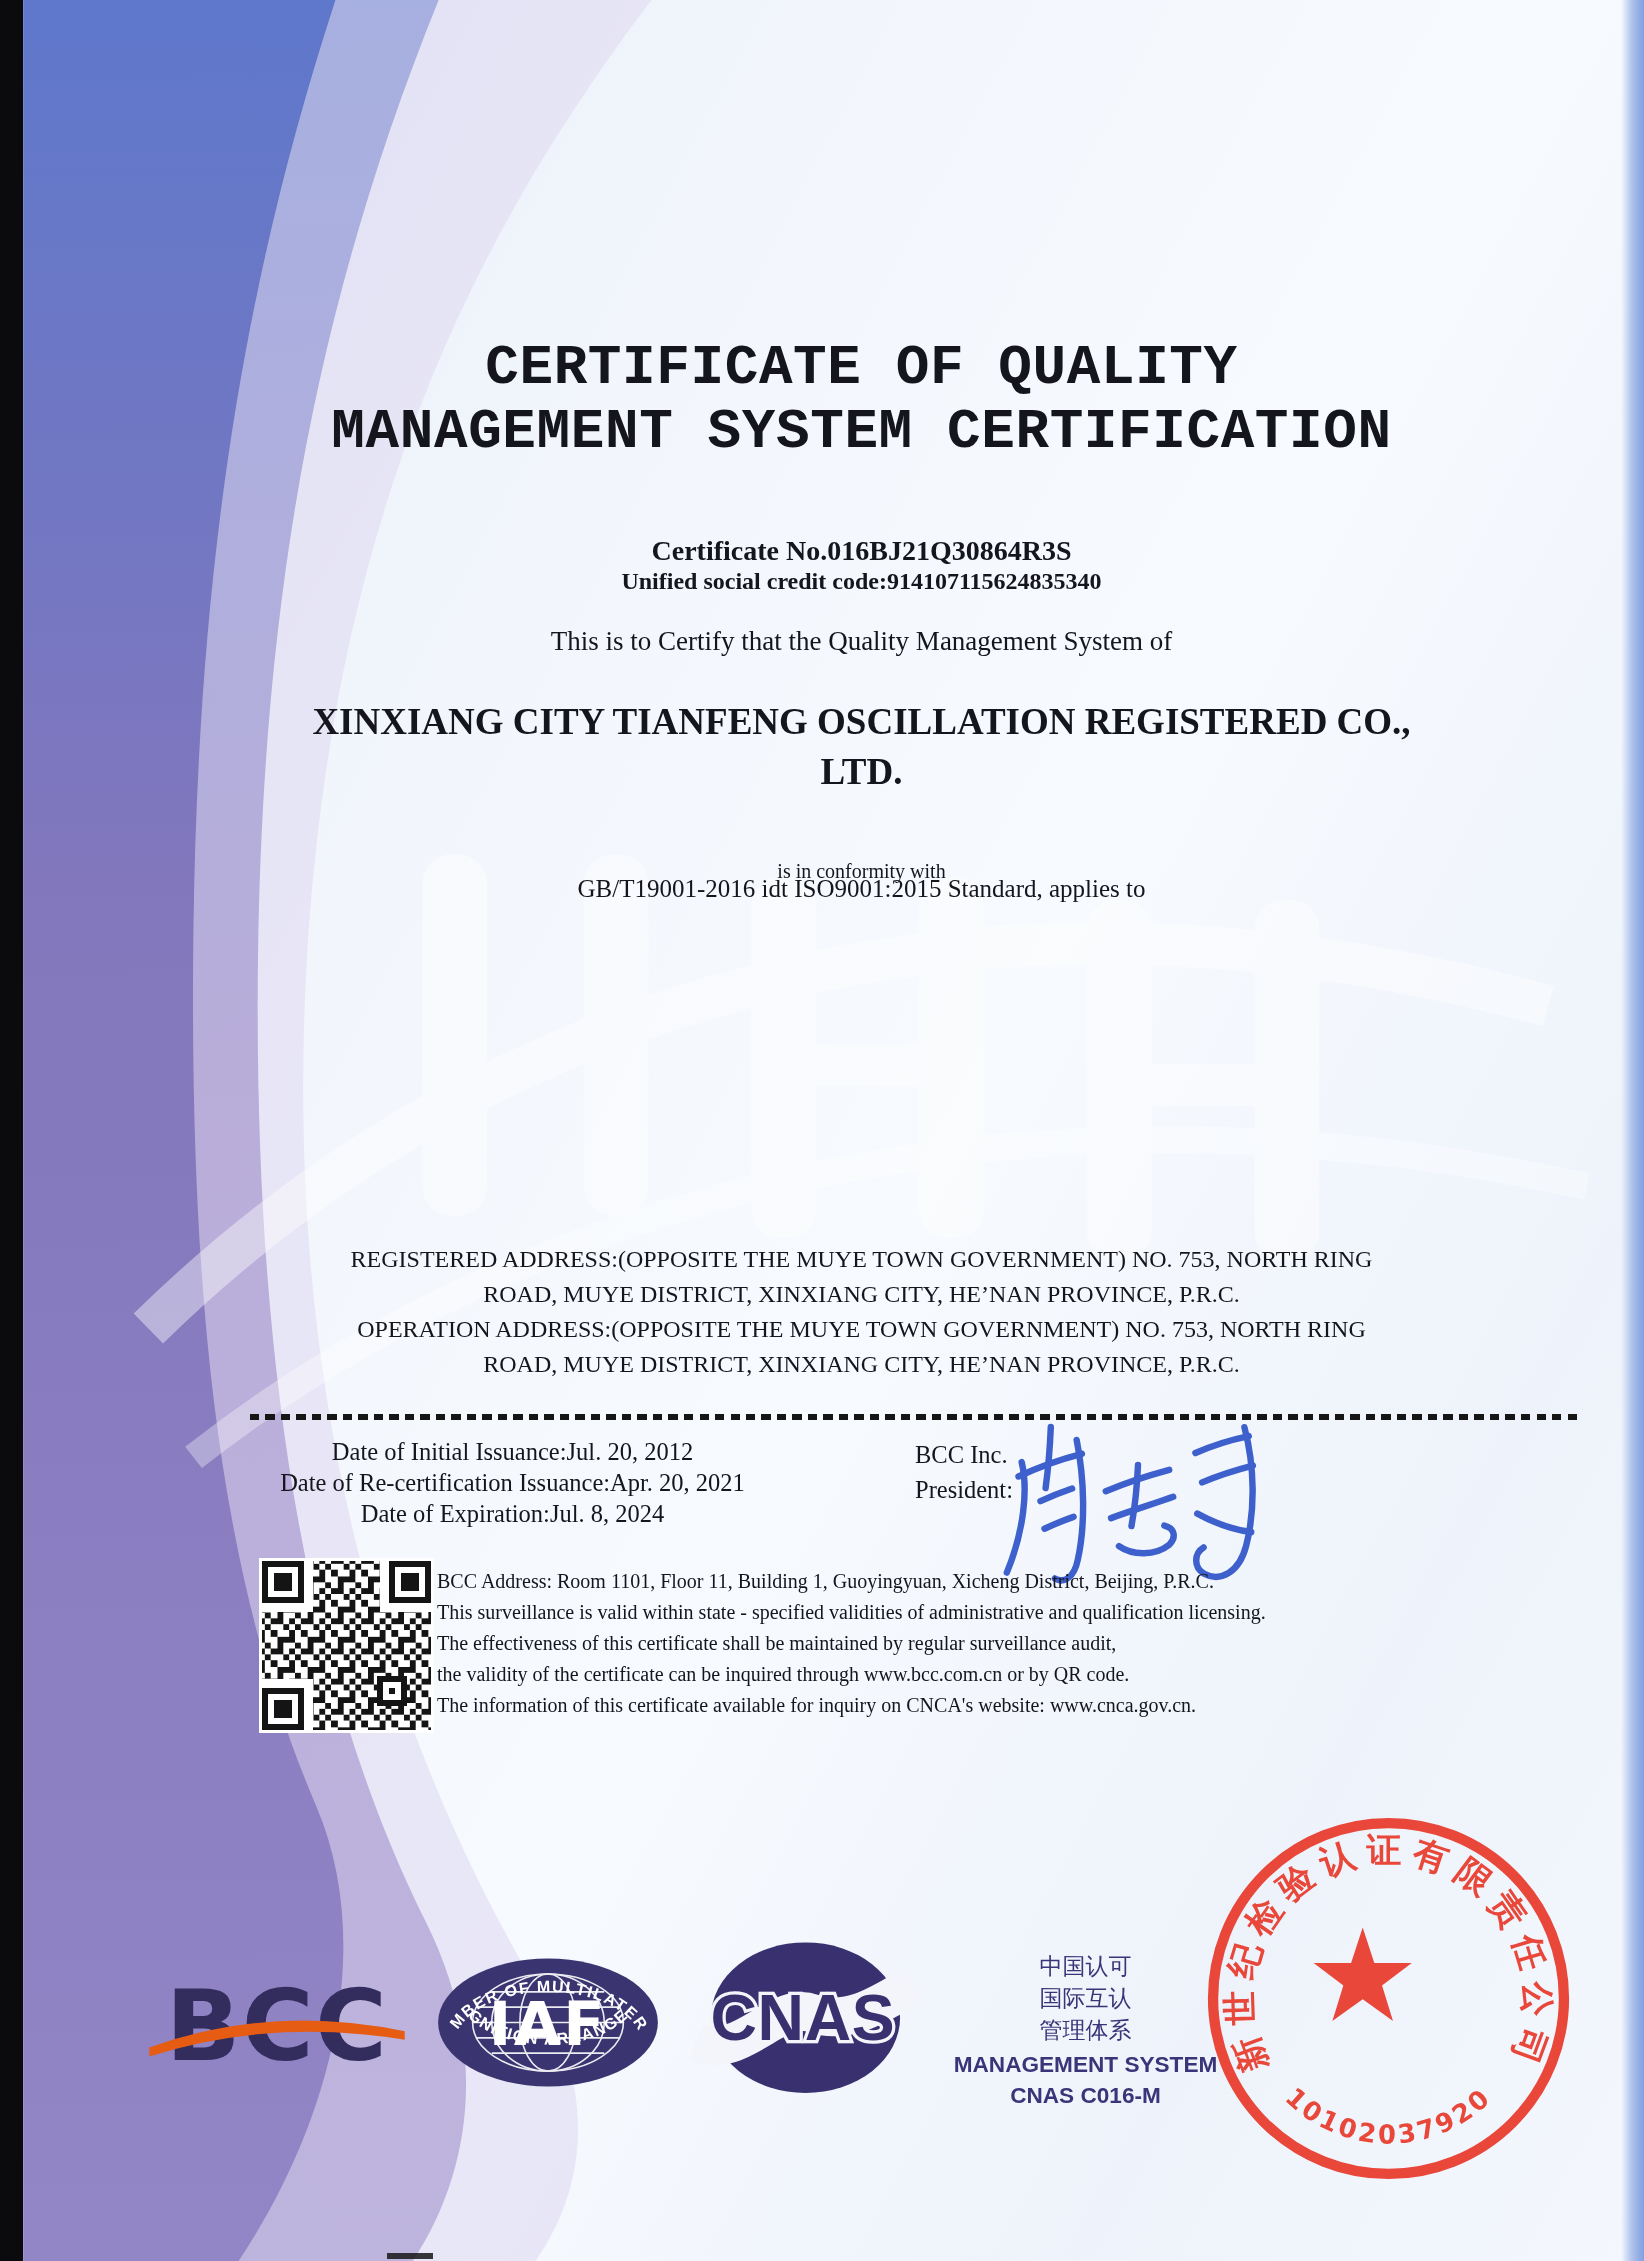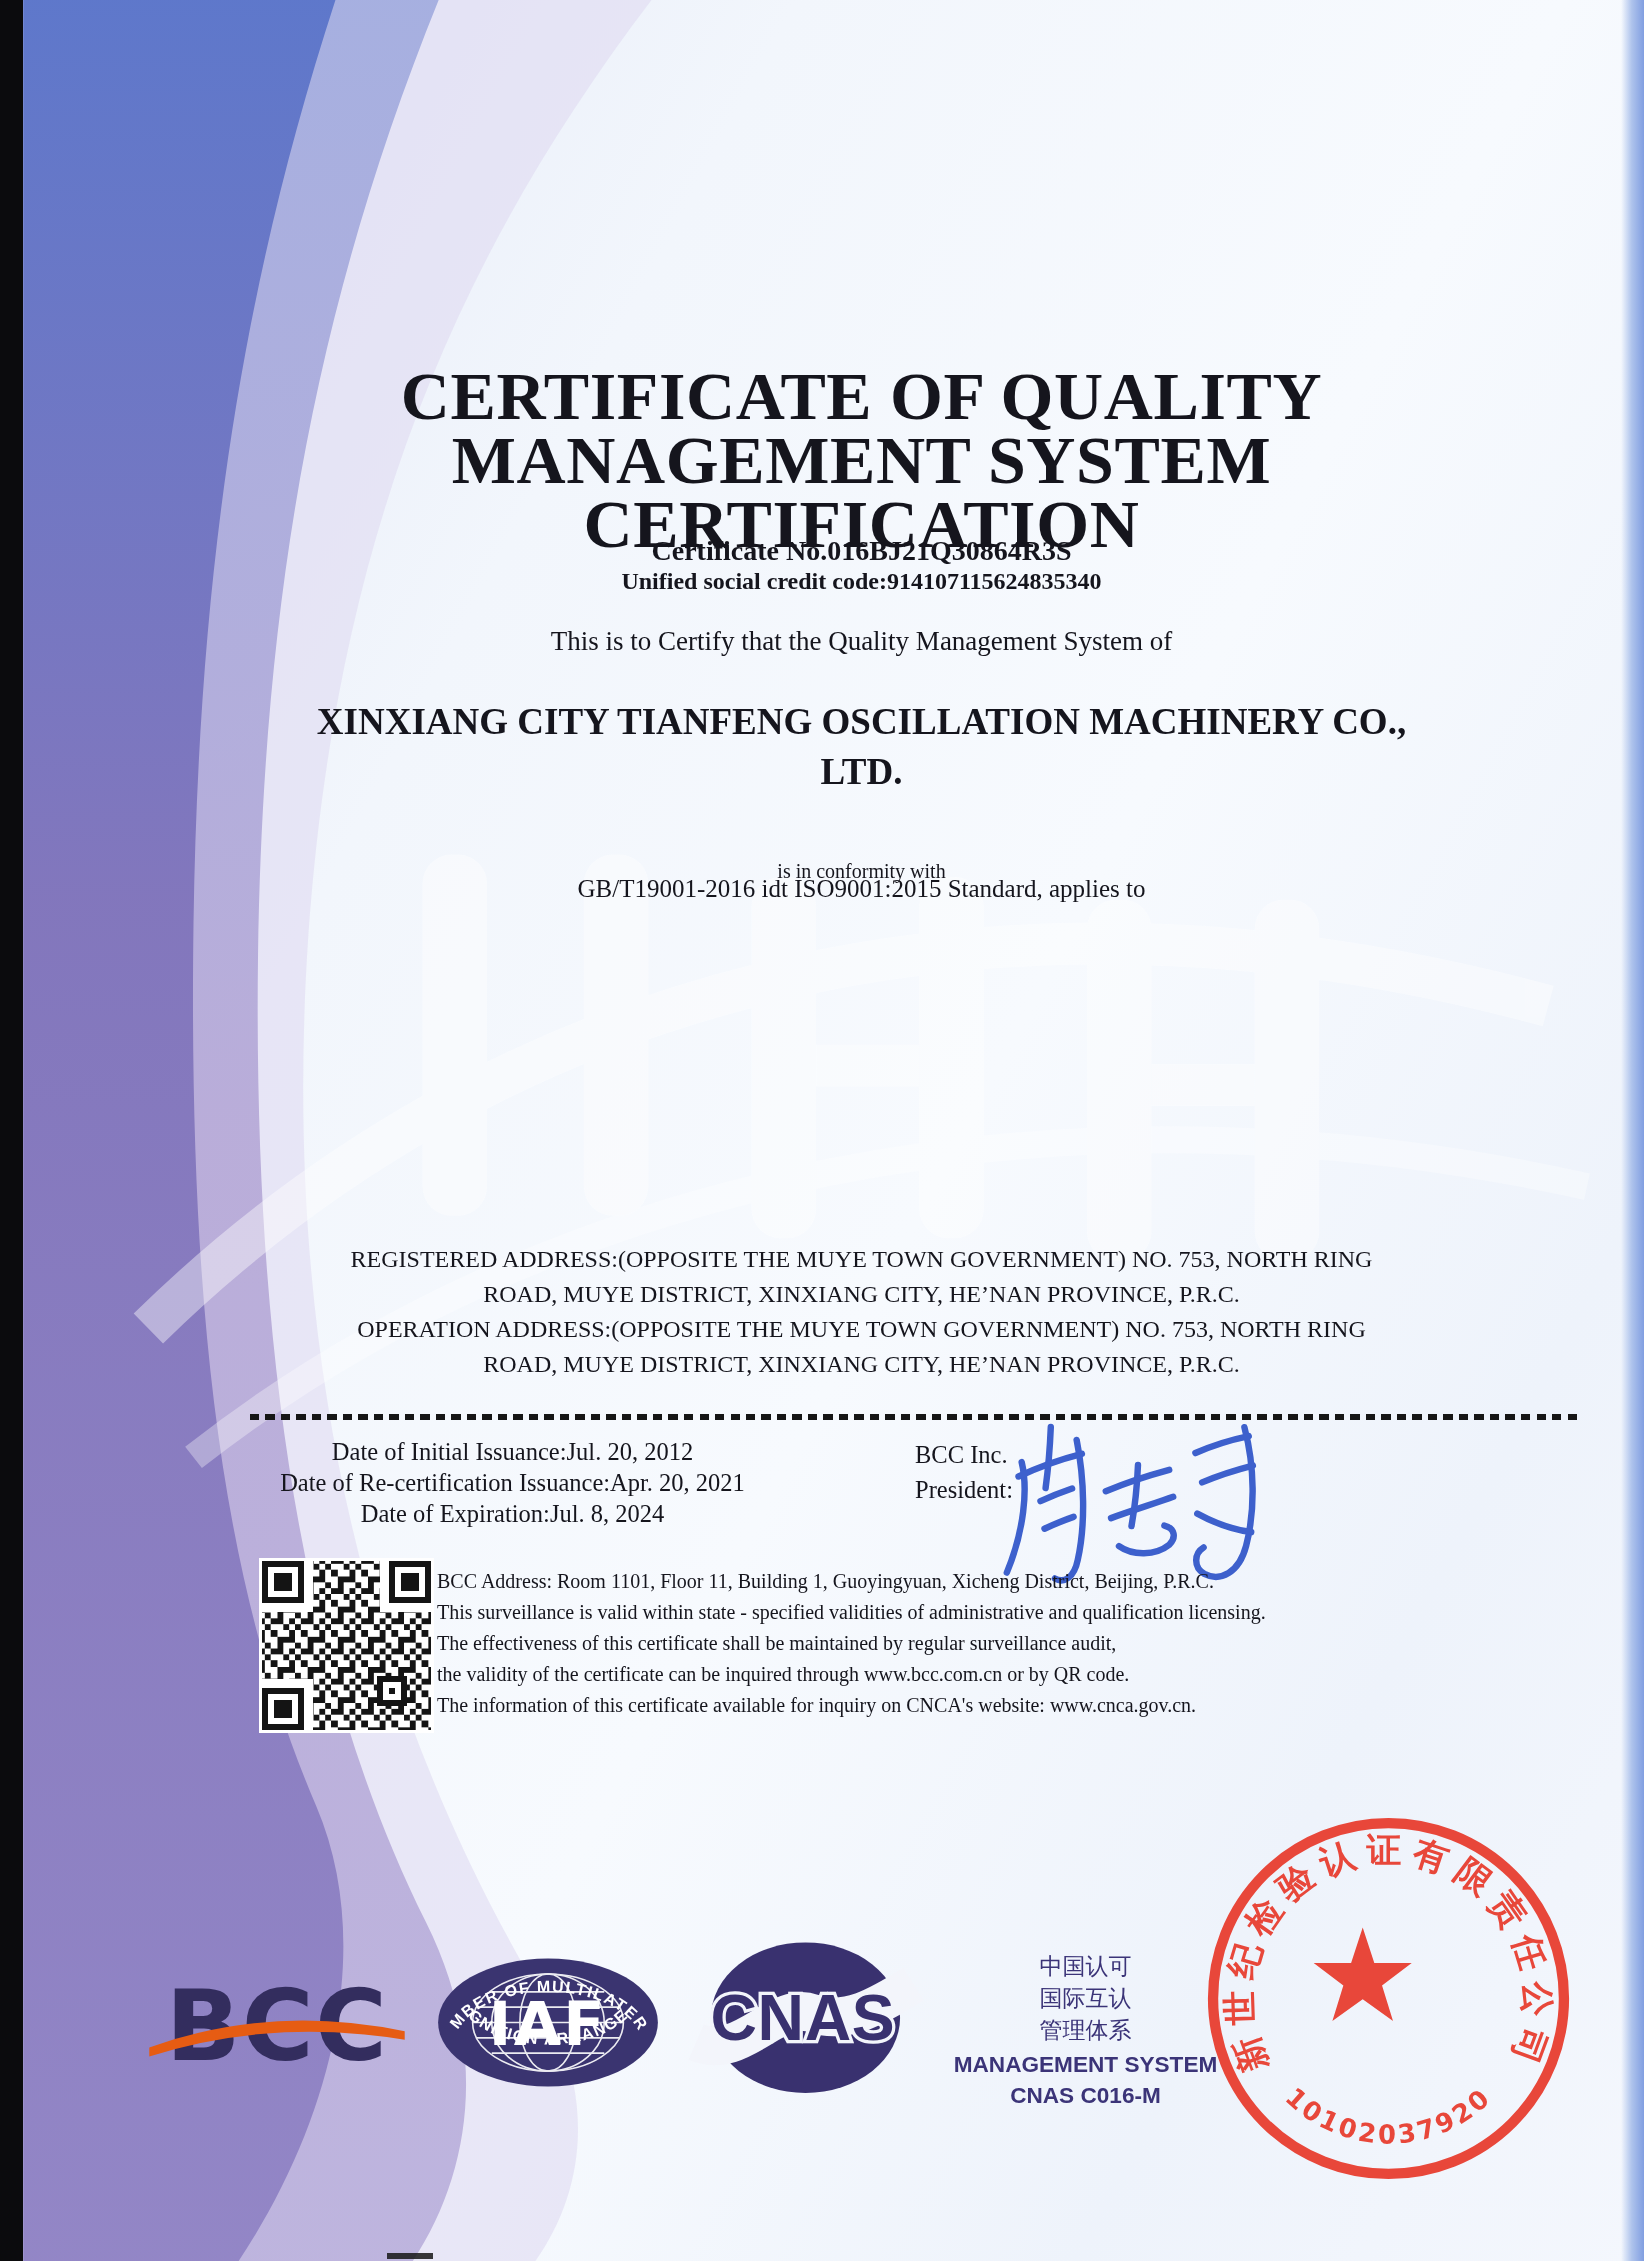--- a/index.html
+++ b/index.html
@@ -12,21 +12,21 @@
   svg{display:block;}
   
   .edge-left{left:0;top:0;width:23px;height:2261px;background:#0b0b0d;}
   .edge-right{right:0;top:0;width:24.5px;height:2261px;
     background:linear-gradient(90deg,rgba(240,244,251,0) 0%,#aec3ec 45%,#7d9be0 100%);}
   .bottom-dash{left:387px;top:2253px;width:46px;height:5.8px;background:#161616;opacity:.85;}
   
   .bg-art{left:0;top:0;width:1645px;height:2261px;}
   
   .col{left:168px;width:1387px;text-align:center;}
-  .title{top:364px;font-size:68px;font-weight:bold;line-height:64px;letter-spacing:0.6px;}
+  .title{top:336px;font-size:56px;font-weight:bold;line-height:64px;letter-spacing:0.6px;font-family:Liberation Mono, monospace;}
   .certno{top:535px;font-size:28px;font-weight:bold;}
   .credit{top:568px;font-size:24px;font-weight:bold;}
   .certify{top:626px;font-size:27px;}
   .company{top:697px;font-size:37px;font-weight:bold;line-height:50px;}
   .conform{top:828px;font-size:20px;margin-top:32px;}
   .standard{top:875px;font-size:25px;}
   .scope{top:1061px;font-size:25px;}
   .addr{top:1242px;font-size:24px;line-height:35px;}
   
   .dash{left:250px;top:1414px;width:1329px;height:6.4px;
@@ -95,21 +95,21 @@
   <div class="abs col title">
     <div>CERTIFICATE OF QUALITY</div>
     <div>MANAGEMENT SYSTEM CERTIFICATION</div>
   </div>
 
   <div class="abs col certno">Certificate No.016BJ21Q30864R3S</div>
   <div class="abs col credit">Unified social credit code:914107115624835340</div>
   <div class="abs col certify">This is to Certify that the Quality Management System of</div>
 
   <div class="abs col company">
-    <div>XINXIANG CITY TIANFENG OSCILLATION MACHINERY CO.,</div>
+    <div>XINXIANG CITY TIANFENG OSCILLATION REGISTERED CO.,</div>
     <div>LTD.</div>
   </div>
 
   <div class="abs col conform">is in conformity with</div>
   <div class="abs col standard">GB/T19001-2016 idt ISO9001:2015 Standard, applies to</div>
 
   <div class="abs col addr">
     <div>REGISTERED ADDRESS:(OPPOSITE THE MUYE TOWN GOVERNMENT) NO. 753, NORTH RING</div>
     <div>ROAD, MUYE DISTRICT, XINXIANG CITY, HE’NAN PROVINCE, P.R.C.</div>
     <div>OPERATION ADDRESS:(OPPOSITE THE MUYE TOWN GOVERNMENT) NO. 753, NORTH RING</div>

